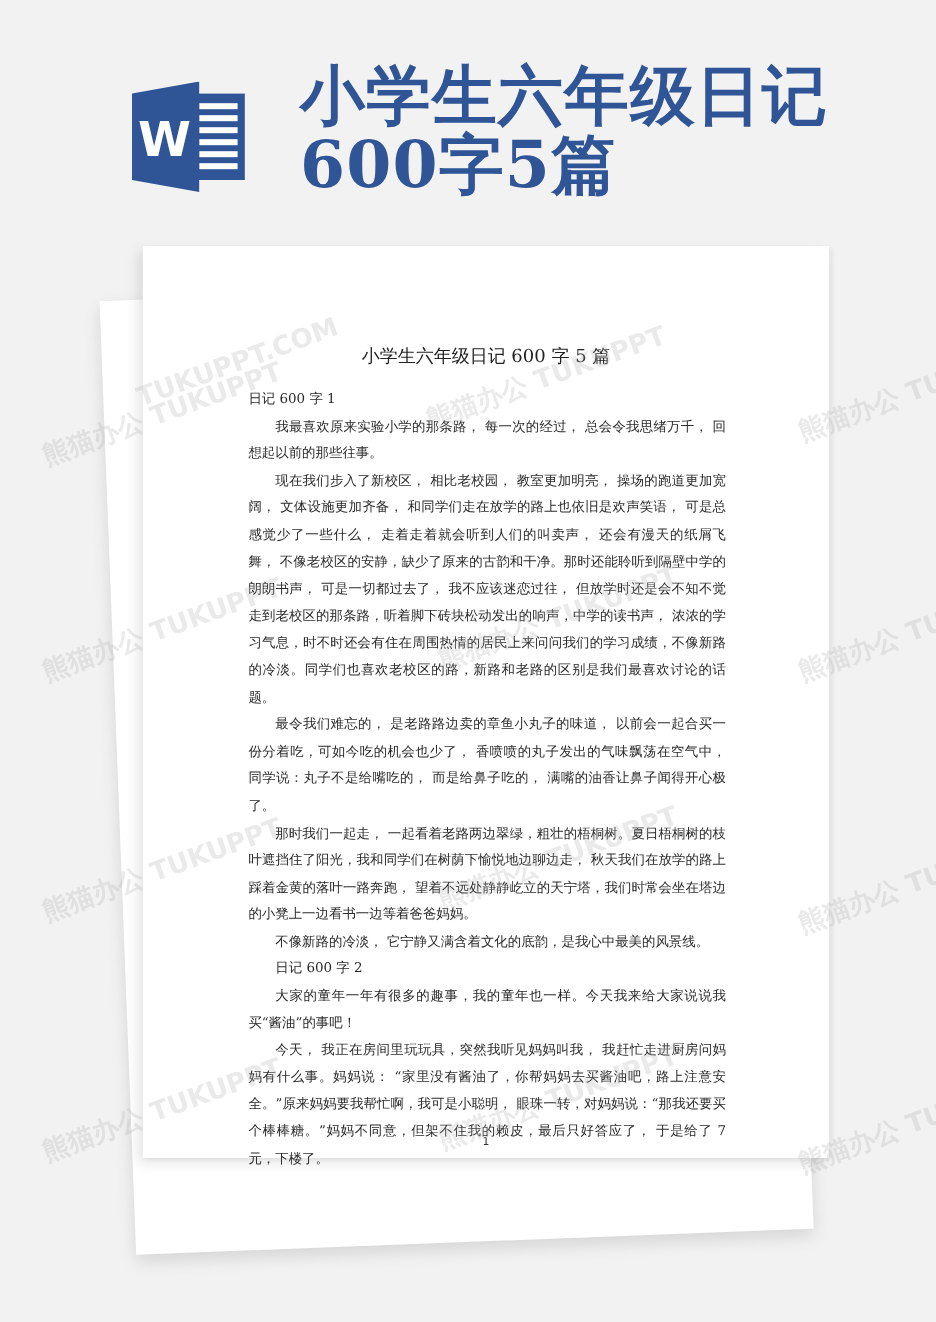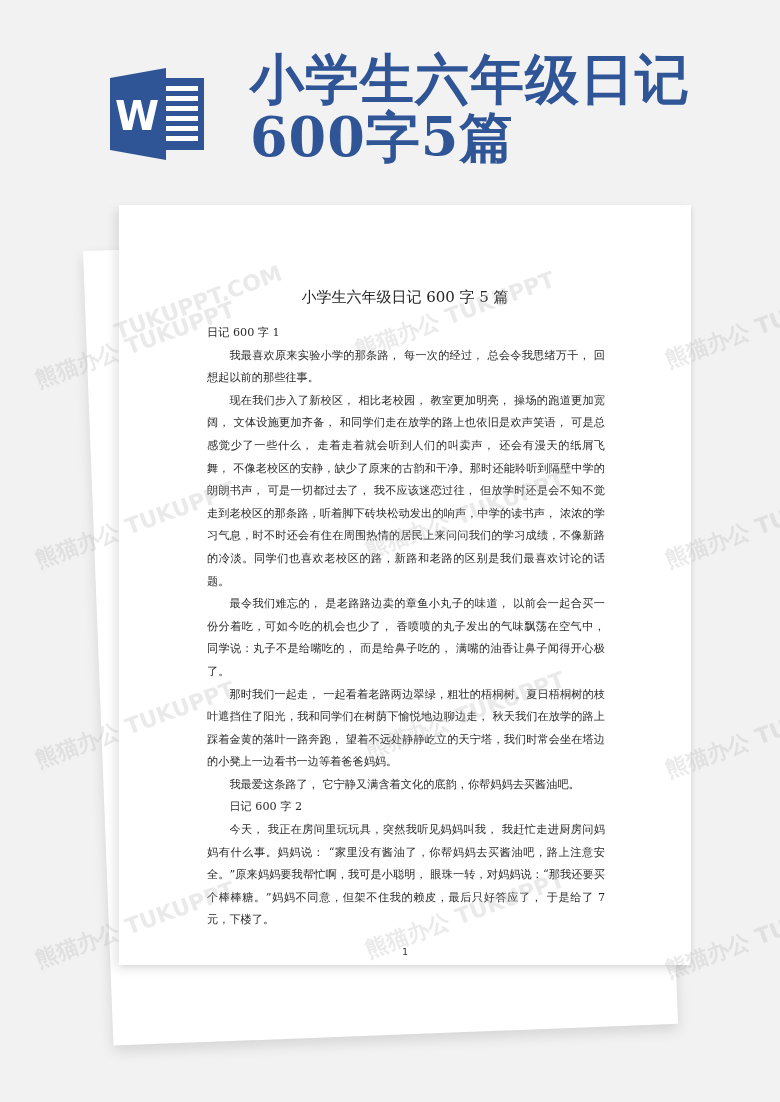--- a/index.html
+++ b/index.html
@@ -79,22 +79,23 @@
 <div class="back-sheet"></div>
 
 <div class="page">
   <div class="doc-title">小学生六年级日记 600 字 5 篇</div>
   <div class="content">
     <p class="sub">日记 600 字 1</p>
     <p class="indent">我最喜欢原来实验小学的那条路，  每一次的经过，  总会令我思绪万千，  回想起以前的那些往事。</p>
     <p class="indent">现在我们步入了新校区，  相比老校园，  教室更加明亮，  操场的跑道更加宽阔，  文体设施更加齐备，  和同学们走在放学的路上也依旧是欢声笑语，  可是总感觉少了一些什么，  走着走着就会听到人们的叫卖声，  还会有漫天的纸屑飞舞，  不像老校区的安静，缺少了原来的古韵和干净。那时还能聆听到隔壁中学的朗朗书声，  可是一切都过去了，  我不应该迷恋过往，  但放学时还是会不知不觉走到老校区的那条路，听着脚下砖块松动发出的响声，中学的读书声，  浓浓的学习气息，时不时还会有住在周围热情的居民上来问问我们的学习成绩，不像新路的冷淡。同学们也喜欢老校区的路，新路和老路的区别是我们最喜欢讨论的话题。</p>
     <p class="indent">最令我们难忘的，  是老路路边卖的章鱼小丸子的味道，  以前会一起合买一份分着吃，可如今吃的机会也少了，  香喷喷的丸子发出的气味飘荡在空气中，  同学说：丸子不是给嘴吃的，  而是给鼻子吃的，  满嘴的油香让鼻子闻得开心极了。</p>
     <p class="indent">那时我们一起走，  一起看着老路两边翠绿，粗壮的梧桐树。夏日梧桐树的枝叶遮挡住了阳光，我和同学们在树荫下愉悦地边聊边走，  秋天我们在放学的路上踩着金黄的落叶一路奔跑，  望着不远处静静屹立的天宁塔，我们时常会坐在塔边的小凳上一边看书一边等着爸爸妈妈。</p>
-    <p class="indent">我最爱这条路了，  它宁静又满含着文化的底韵，你帮妈妈去买酱油吧。</p>
+    <p class="indent">不像新路的冷淡，  它宁静又满含着文化的底韵，是我心中最美的风景线。</p>
     <p class="sub2">日记 600 字 2</p>
+    <p class="indent">大家的童年一年有很多的趣事，我的童年也一样。今天我来给大家说说我买“酱油”的事吧！</p>
     <p class="indent">今天，  我正在房间里玩玩具，突然我听见妈妈叫我，  我赶忙走进厨房问妈妈有什么事。妈妈说：  “家里没有酱油了，你帮妈妈去买酱油吧，路上注意安全。”原来妈妈要我帮忙啊，我可是小聪明，  眼珠一转，对妈妈说：“那我还要买个棒棒糖。”妈妈不同意，但架不住我的赖皮，最后只好答应了，  于是给了 7 元，下楼了。</p>
   </div>
   <div class="page-num">1</div>
 </div>
 
 <div class="watermark" style="left:110px; top:290px;">TUKUPPT.COM</div>
 <div class="watermark" style="left:30px; top:330px;">熊猫办公 TUKUPPT</div>
 <div class="watermark" style="left:350px; top:300px;">熊猫办公 TUKUPPT</div>
 <div class="watermark" style="left:660px; top:310px;">熊猫办公 TUKUPPT</div>
 <div class="watermark" style="left:30px; top:510px;">熊猫办公 TUKUPPT</div>

